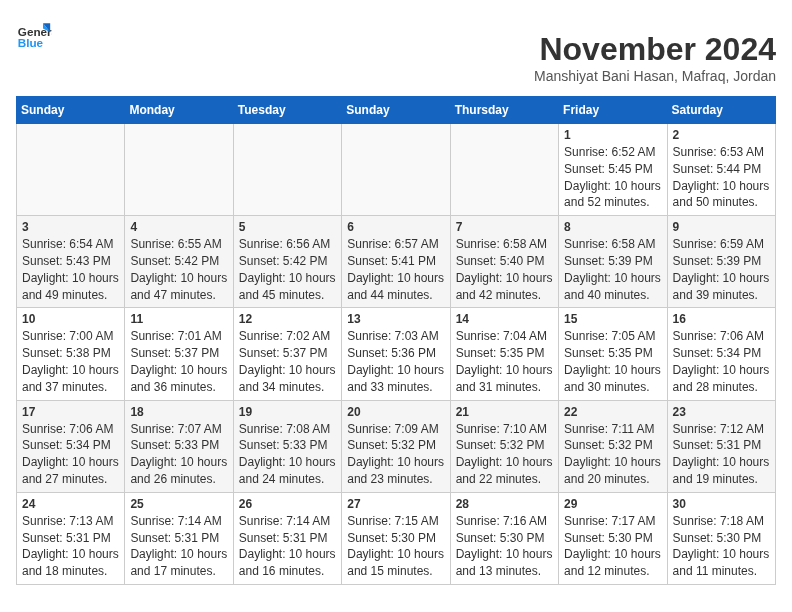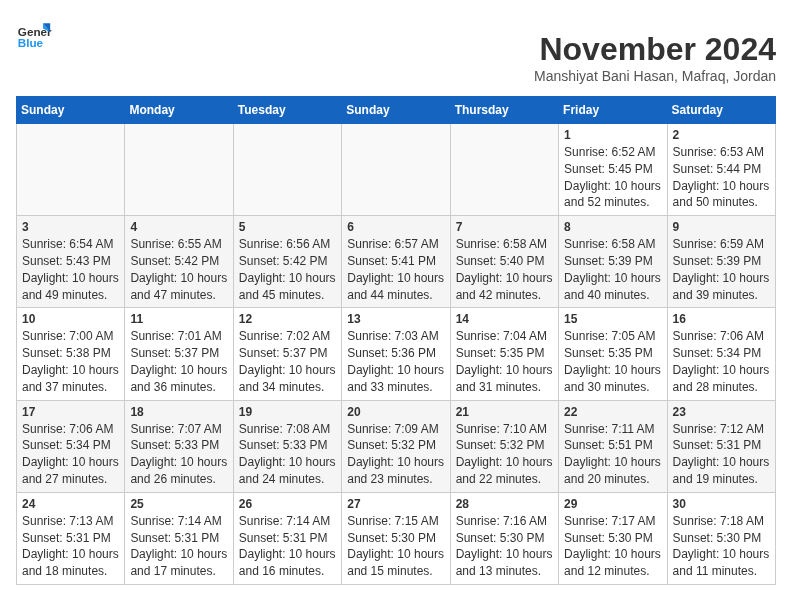--- a/index.html
+++ b/index.html
@@ -265,21 +265,21 @@
         <td>
           <span class="day-num">21</span>
           <div class="day-info" style="white-space: pre-line;">Sunrise: 7:10 AM
 Sunset: 5:32 PM
 Daylight: 10 hours
 and 22 minutes.</div>
         </td>
         <td>
           <span class="day-num">22</span>
           <div class="day-info" style="white-space: pre-line;">Sunrise: 7:11 AM
-Sunset: 5:51 PM
+Sunset: 5:32 PM
 Daylight: 10 hours
 and 20 minutes.</div>
         </td>
         <td>
           <span class="day-num">23</span>
           <div class="day-info" style="white-space: pre-line;">Sunrise: 7:12 AM
 Sunset: 5:31 PM
 Daylight: 10 hours
 and 19 minutes.</div>
         </td>

